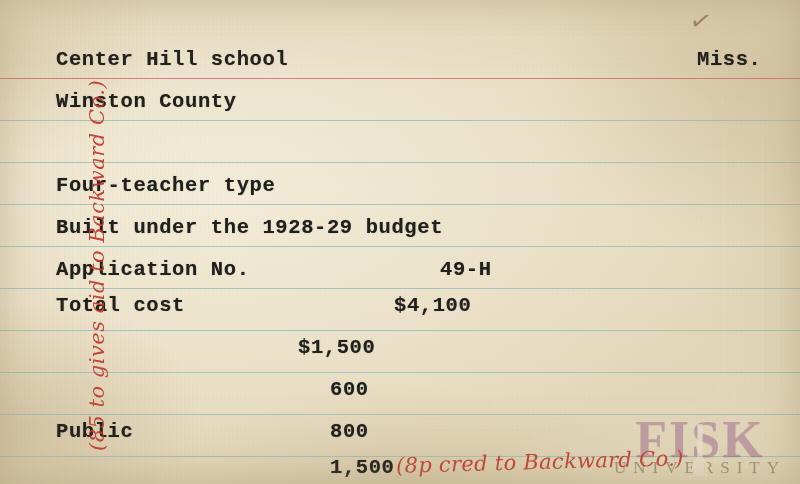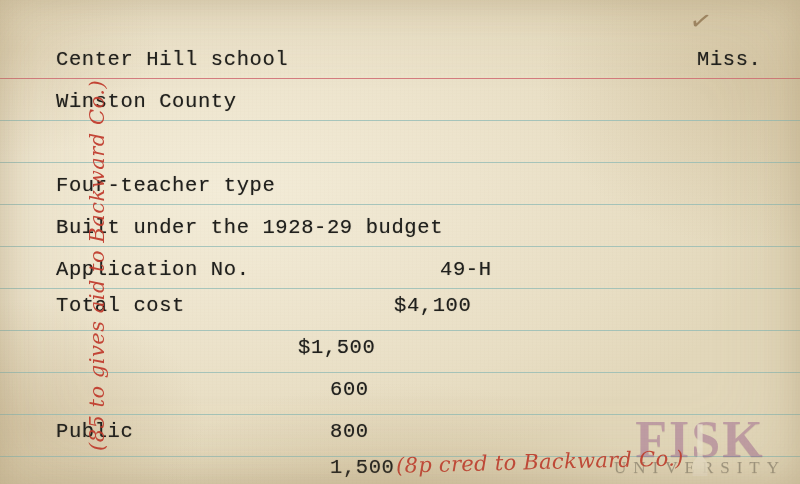--- a/index.html
+++ b/index.html
@@ -64,20 +64,21 @@
   }
 
   
   .typed {
     position: absolute;
     color: #20201d;
     font-size: 20.5px;
     letter-spacing: 0.6px;
     white-space: pre;
     text-shadow: 0 0 1px rgba(40,38,32,0.45);
+    font-weight: bold;
   }
 
   
   .hand {
     position: absolute;
     color: #c0392b;
     font-family: "DejaVu Serif", serif;
     font-style: italic;
     white-space: nowrap;
     opacity: 0.92;

